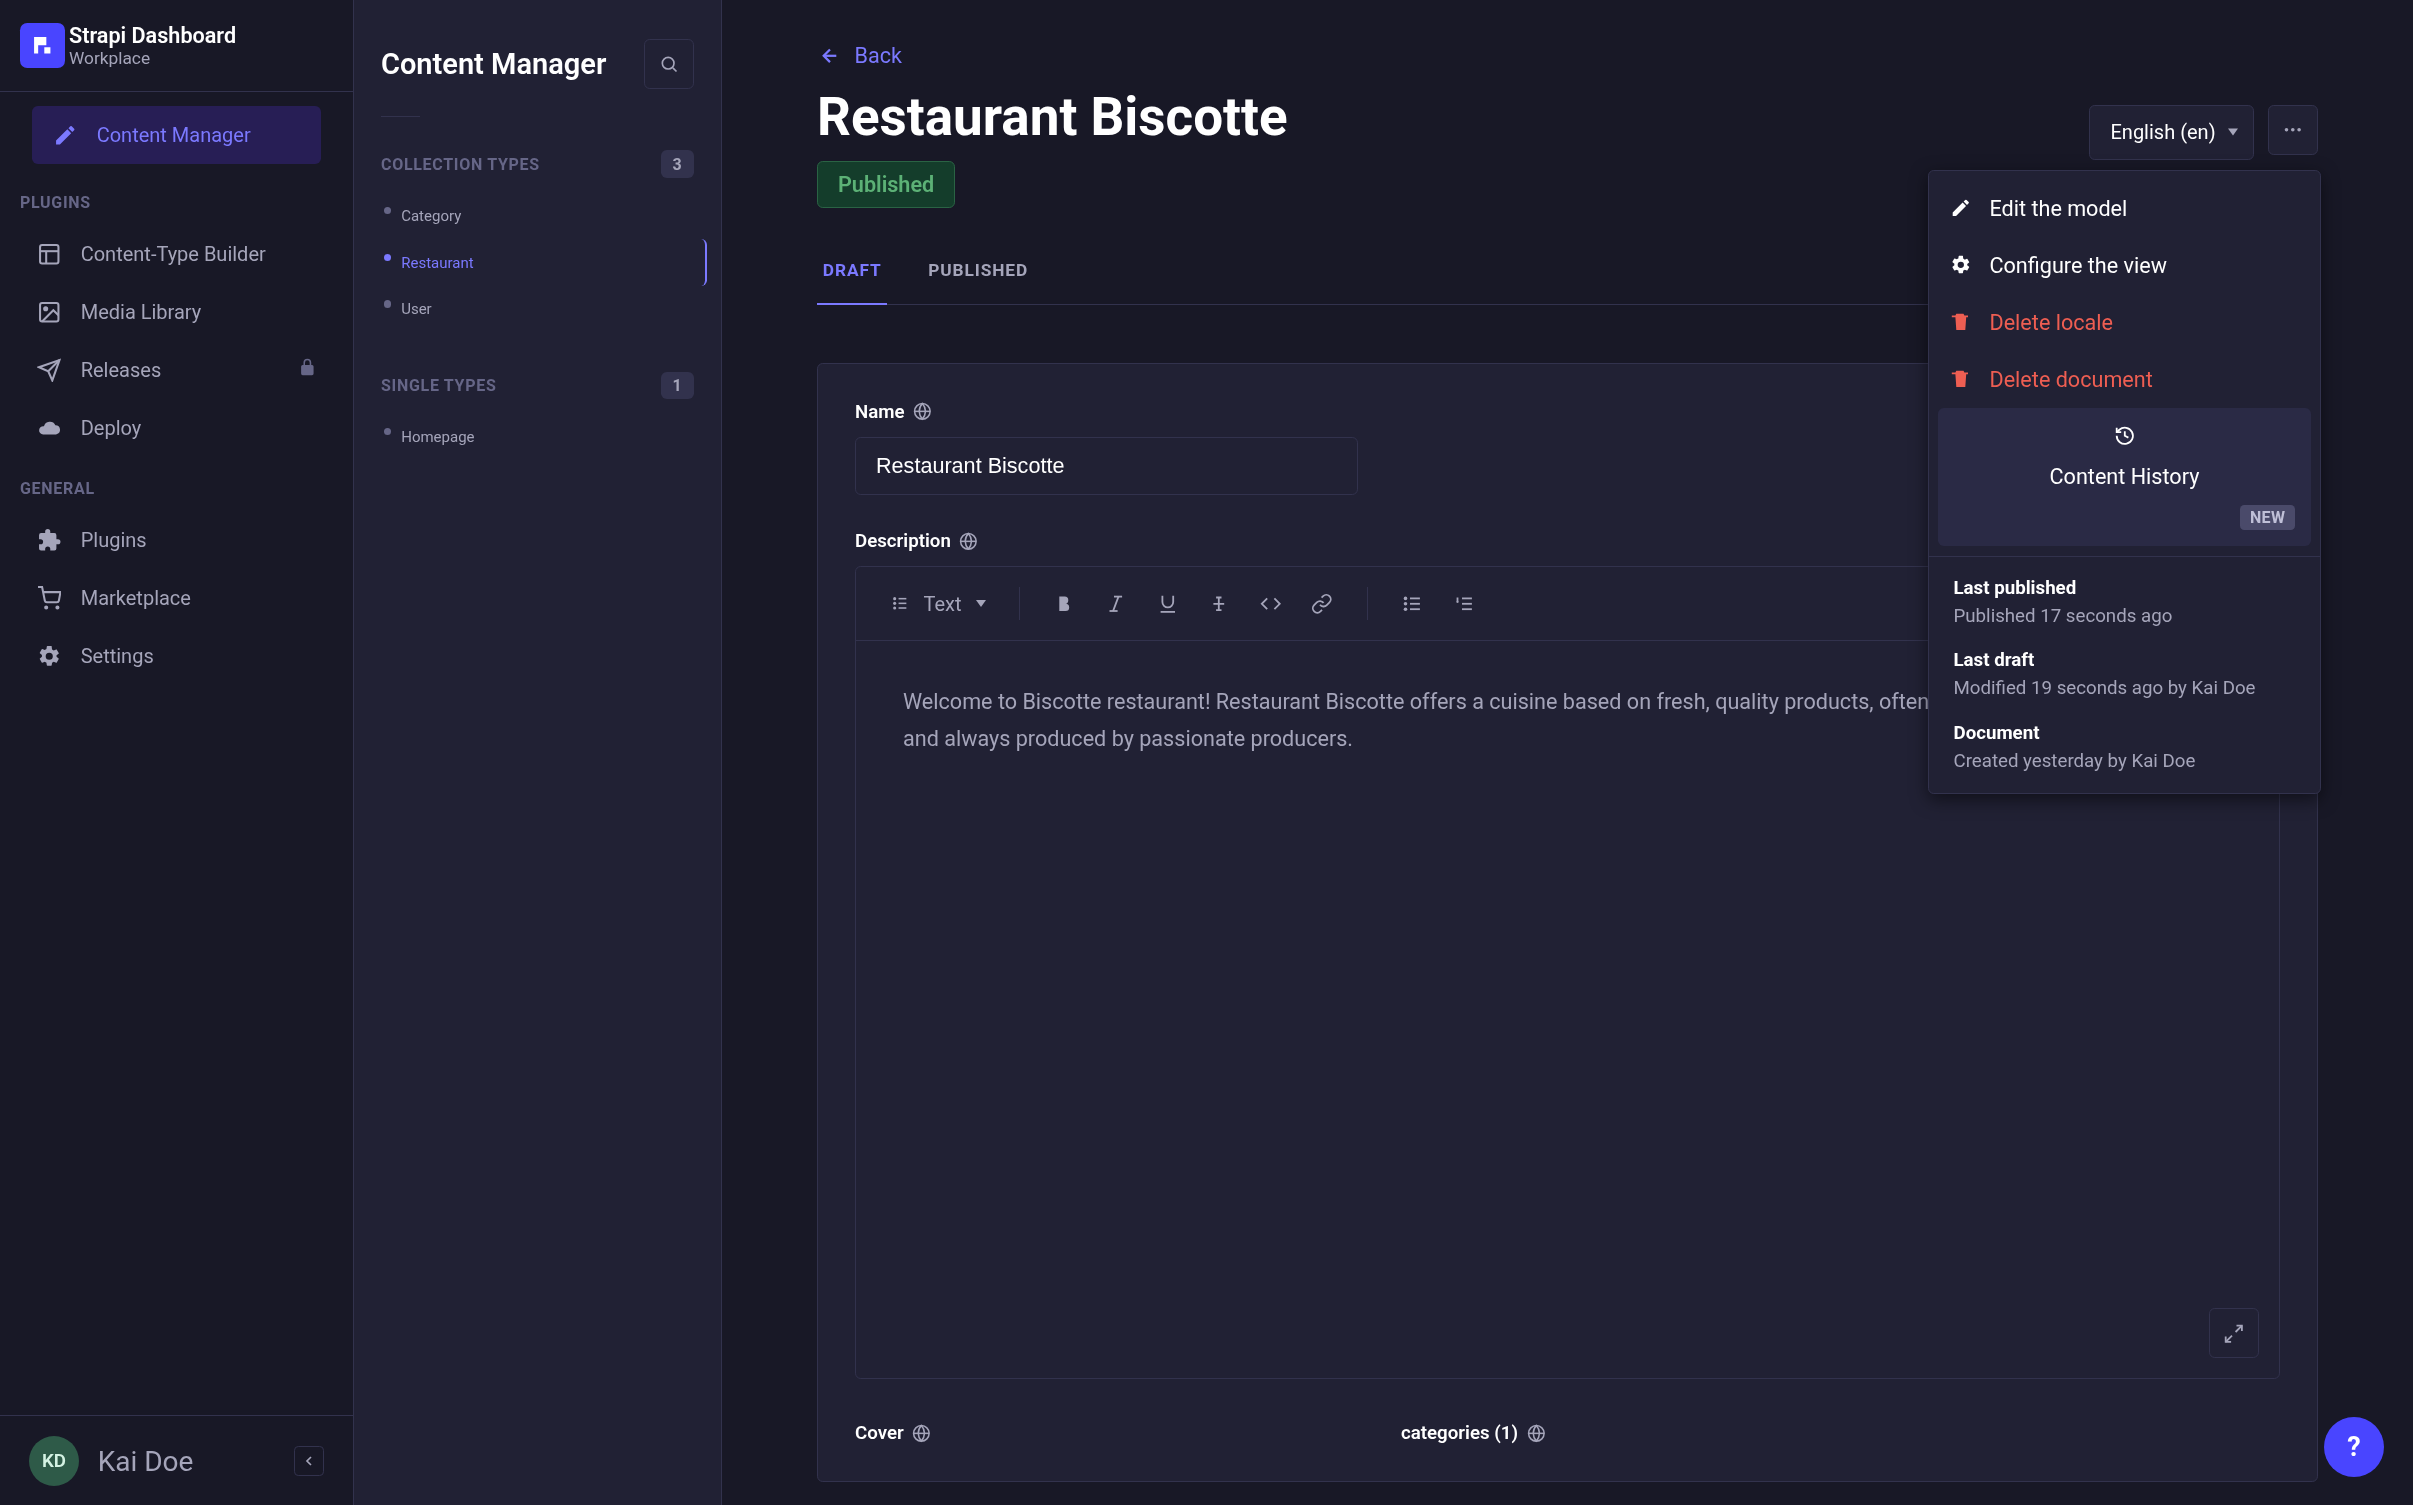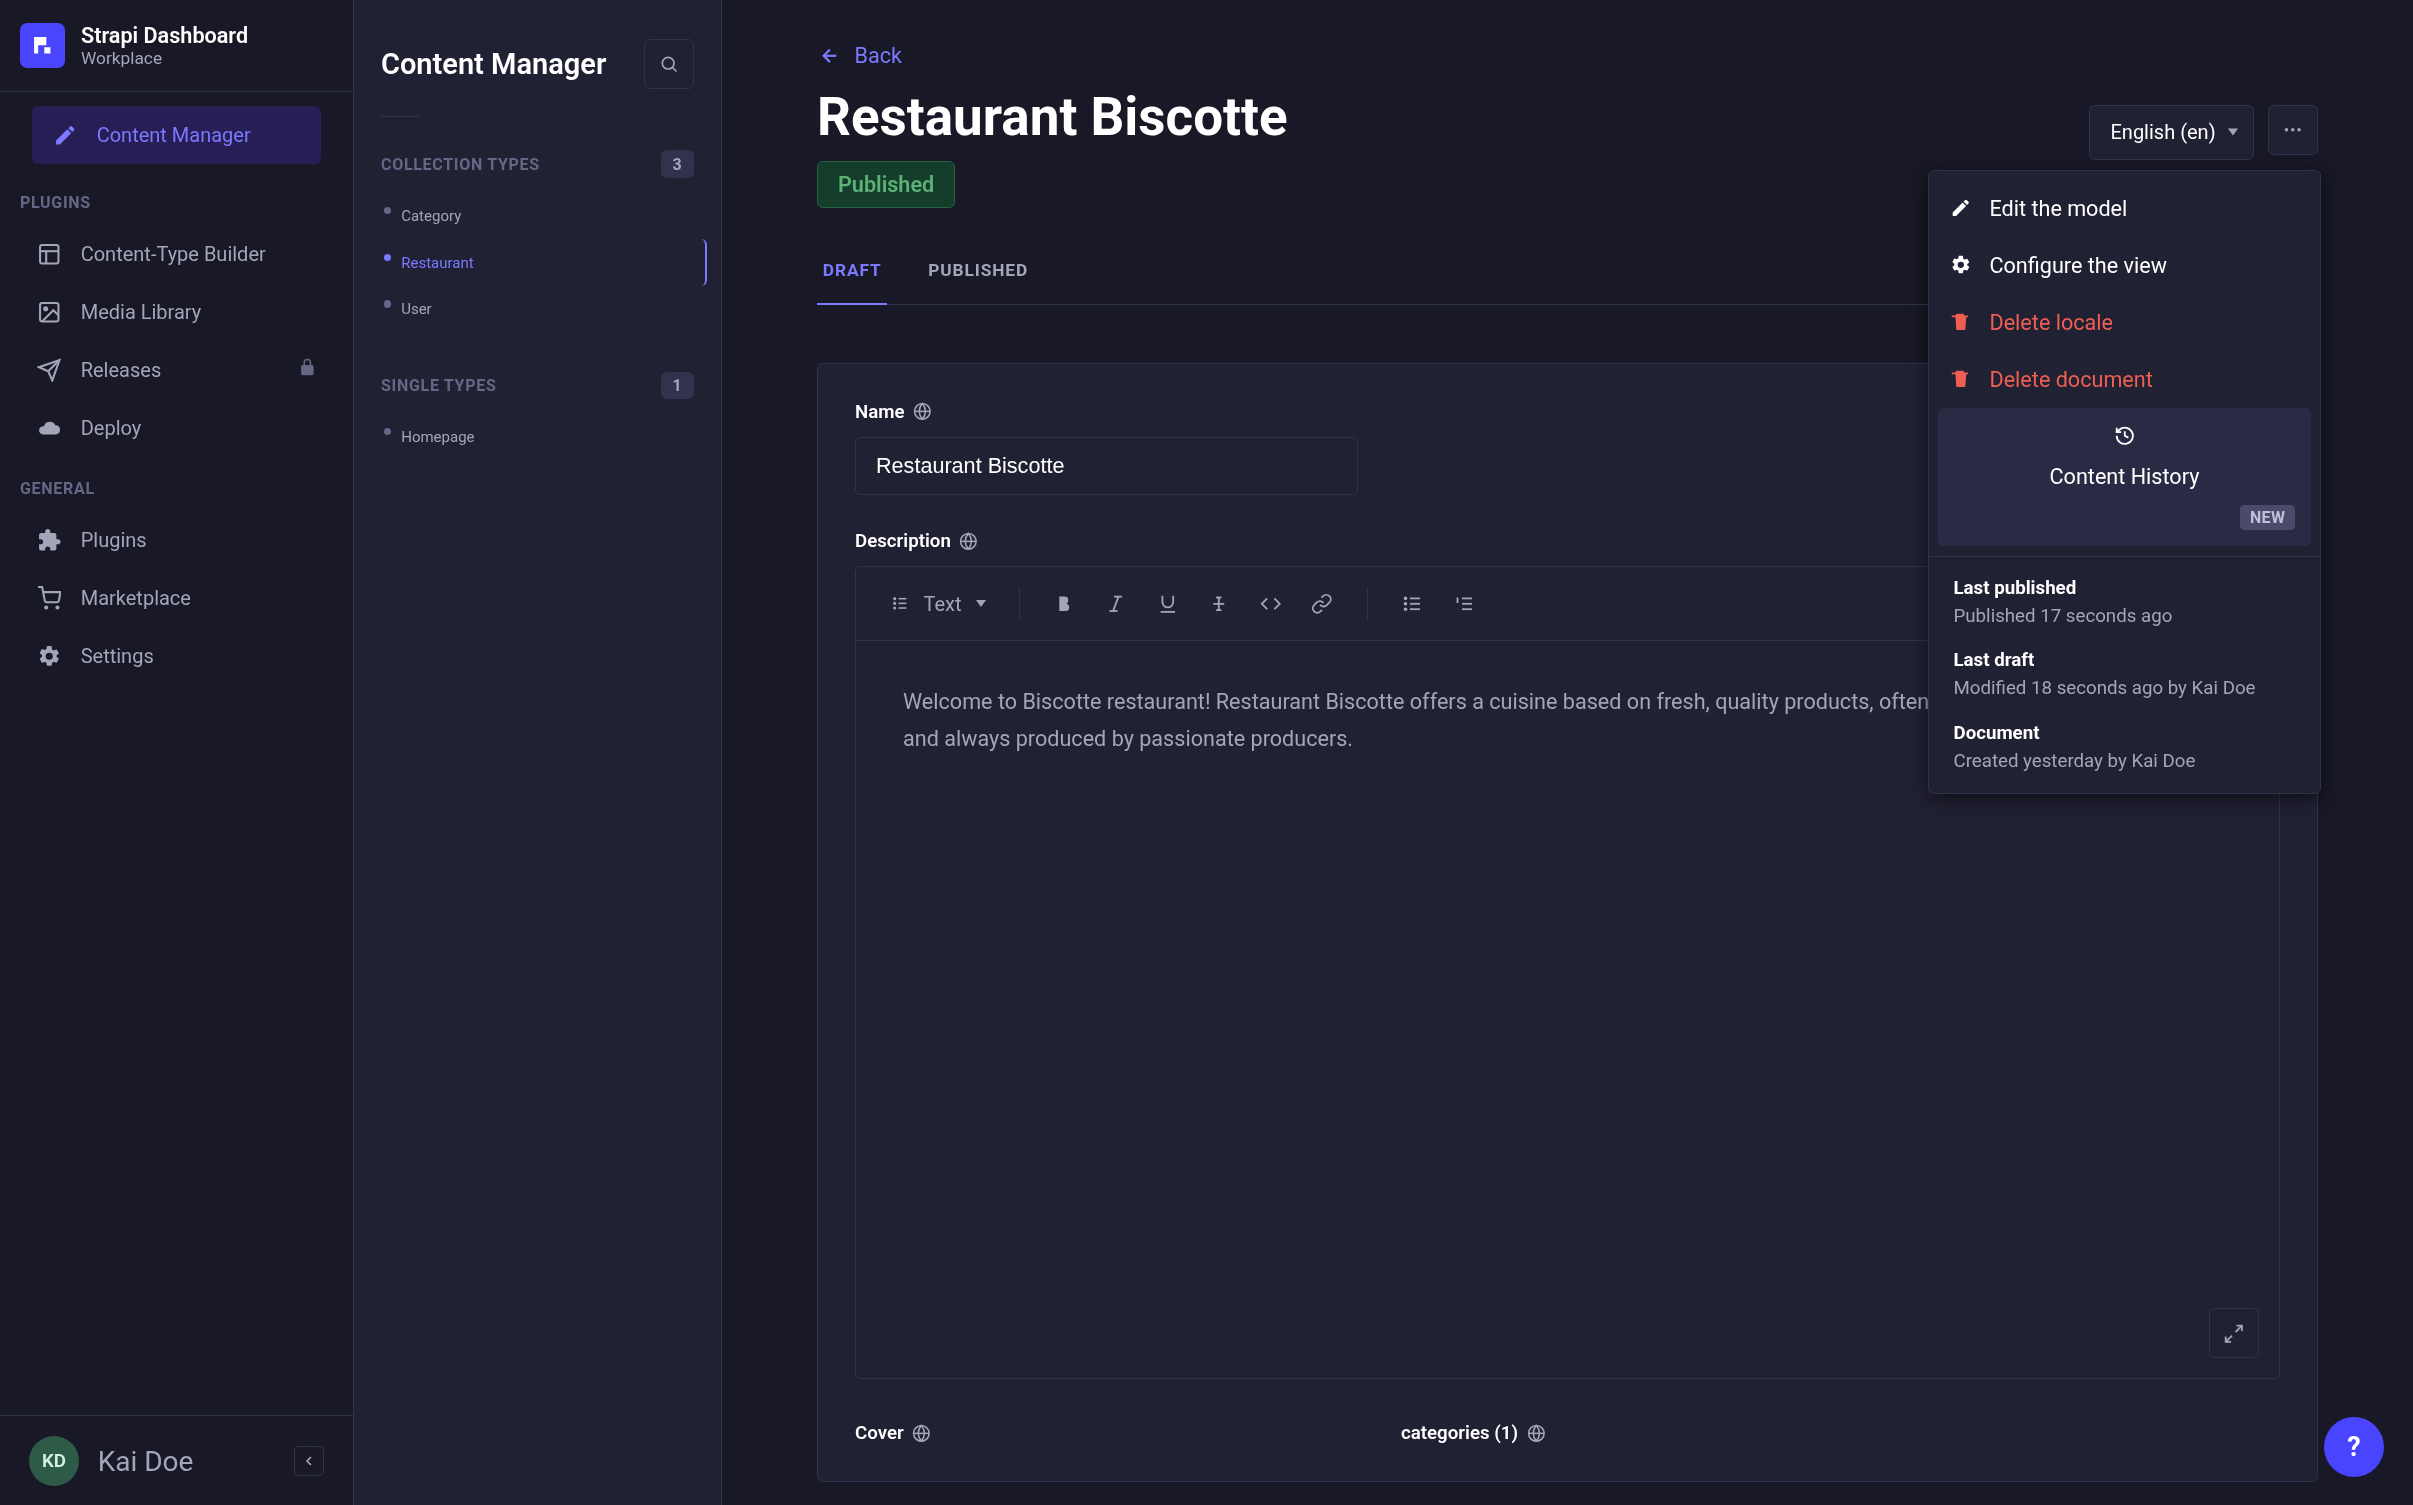--- a/index.html
+++ b/index.html
@@ -38,21 +38,21 @@
   
   .sidebar {
     width: 354px;
     background: var(--bg-sidebar);
     border-right: 0.7px solid var(--border);
     display: flex;
     flex-direction: column;
   }
   .sidebar-header {
     display: flex; align-items: center;
-    gap: 16px;
+    gap: 4px;
     padding: 23px 20px;
     border-bottom: 0.7px solid var(--border);
   }
   .logo {
     width: 45px; height: 45px;
     background: #4945ff;
     border-radius: 7.2px;
     display: flex; align-items: center; justify-content: center;
   }
   .logo svg { width: 24.5px; height: 24.5px; fill: #fff; }
@@ -757,21 +757,21 @@
             </svg>
           </span>
         <span>Content History</span>
         <span class="new-badge">NEW</span>
       </div>
       <div class="popover-divider"></div>
       <div class="popover-meta">
         <div class="meta-label">Last published</div>
         <div class="meta-value">Published 17 seconds ago</div>
         <div class="meta-label">Last draft</div>
-        <div class="meta-value">Modified 18 seconds ago by Kai Doe</div>
+        <div class="meta-value">Modified 19 seconds ago by Kai Doe</div>
         <div class="meta-label">Document</div>
         <div class="meta-value" style="margin-bottom:7.2px;">Created yesterday by Kai Doe</div>
       </div>
     </div>
 
     <div class="help-fab">?</div>
   </main>
 </div>
 
 

